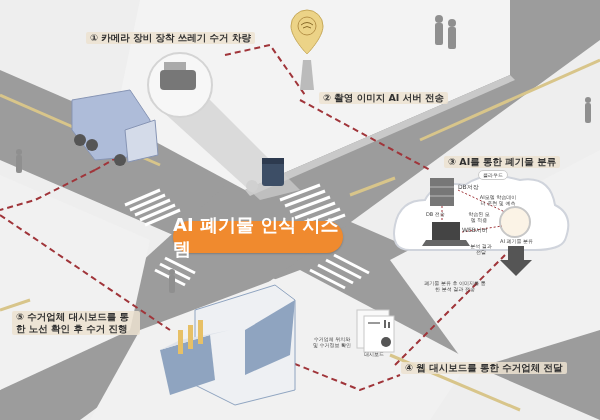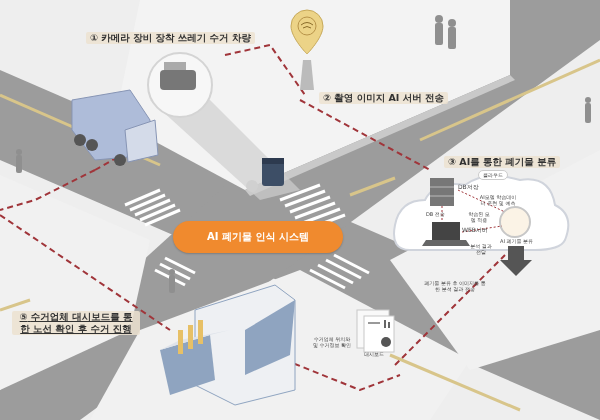--- a/index.html
+++ b/index.html
@@ -1,21 +1,21 @@
 <!DOCTYPE html>
 <html><head>
 <meta charset="utf-8">
 <style>
   html,body{margin:0;padding:0;}
   body{width:600px;height:420px;overflow:hidden;background:#f2f2f2;font-family:"DejaVu Sans","Liberation Sans",sans-serif;}
   .stage{position:relative;width:600px;height:420px;overflow:hidden;background:#f0f0f0;}
   svg.scene{position:absolute;left:0;top:0;}
   .label{position:absolute;background:rgba(236,226,208,0.85);color:#333;font-size:9.5px;font-weight:bold;padding:0 4px;border-radius:2px;white-space:nowrap;line-height:1.25;}
-  .label.multi{text-align:center;white-space:normal;text-decoration:underline;}
-  .title-pill{position:absolute;left:173px;top:221px;width:170px;height:32px;border-radius:16px;background:#f08a2e;color:#fff;font-weight:bold;font-size:10px;display:flex;align-items:center;justify-content:center;box-shadow:0 1px 2px rgba(0,0,0,.2);}
+  .label.multi{white-space:normal;}
+  .title-pill{position:absolute;left:173px;top:221px;width:170px;height:32px;border-radius:16px;background:#f08a2e;color:#fff;font-weight:bold;font-size:18px;display:flex;align-items:center;justify-content:center;box-shadow:0 1px 2px rgba(0,0,0,.2);}
   .tiny{position:absolute;font-size:5px;color:#444;white-space:nowrap;line-height:1.2;text-align:center;}
   .cloud-badge{position:absolute;font-size:5px;color:#333;background:#fff;border:1px solid #ccc;border-radius:6px;padding:1px 4px;}
 </style>
 </head>
 <body>
 
 <div class="stage">
   <svg class="scene" width="600" height="420" viewBox="0 0 600 420">
 
     <rect x="0" y="0" width="600" height="420" fill="#eeeeee"></rect>
@@ -149,20 +149,24 @@
     <span>카메라 장비 장착 쓰레기 수거 차량</span>
   </div>
   <div class="label" style="left:319px;top:92px;text-align:center;">
     <span>②</span>
     <span>촬영 이미지 AI 서버 전송</span>
   </div>
   <div class="label" style="left:444px;top:144px;margin-top:12px;">
     <span>③</span>
     <span>AI를 통한 폐기물 분류</span>
   </div>
+  <div class="label" style="left:401px;top:362px;">
+    <span>④</span>
+    <span>웹 대시보드를 통한 수거업체 전달</span>
+  </div>
   <div class="label multi" style="left:12px;top:311px;width:120px;">
     <span>⑤</span>
     <span>수거업체 대시보드를 통한 노선 확인 후 수거 진행</span>
   </div>
 
   <div class="title-pill">AI 폐기물 인식 시스템</div>
 
   <div class="cloud-badge" style="left:478px;top:170px;">클라우드</div>
   <div class="tiny" style="left:458px;top:183px;font-size:6px;">DB저장</div>
   <div class="tiny" style="left:462px;top:226px;font-size:6px;">WEB서버</div>

